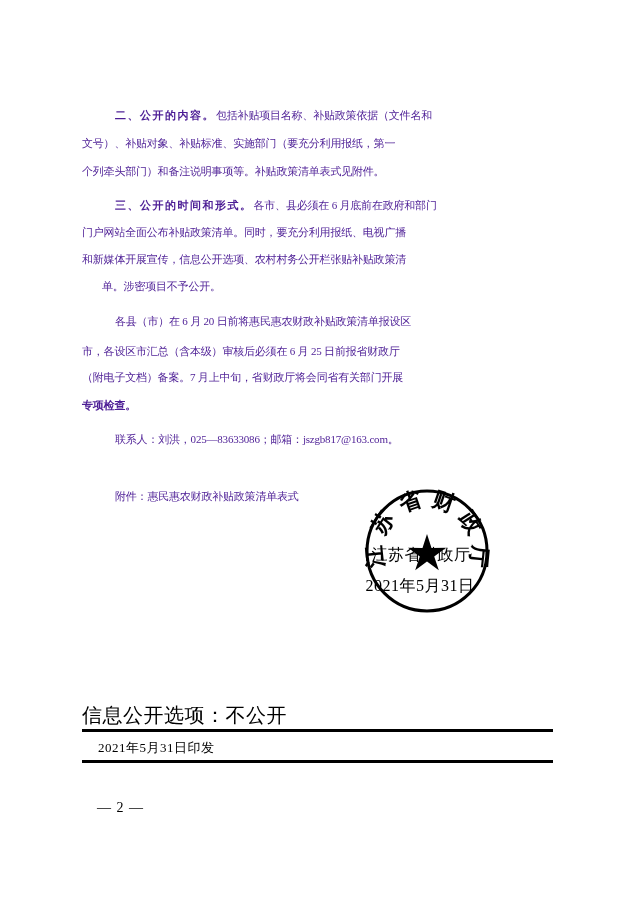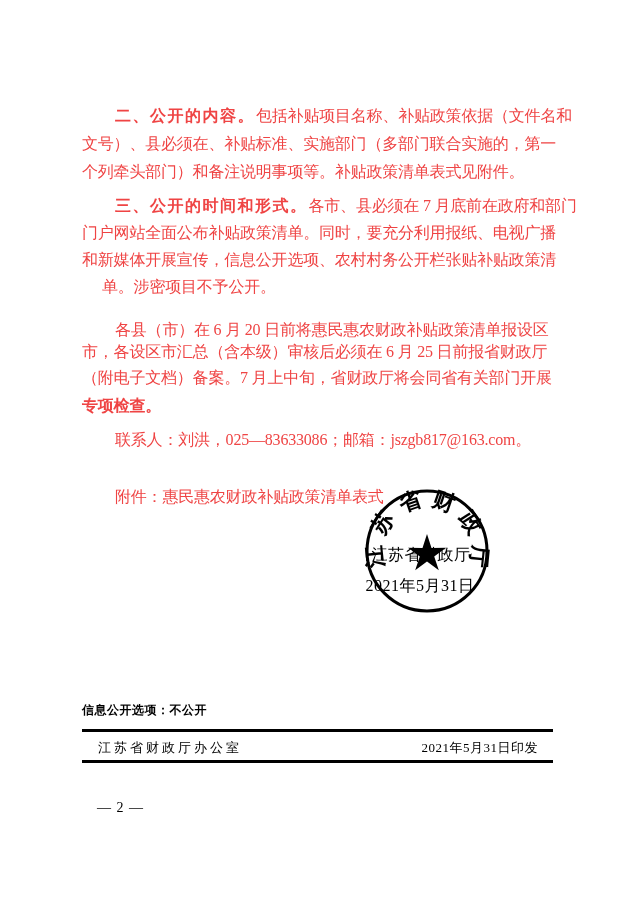--- a/index.html
+++ b/index.html
@@ -7,25 +7,25 @@
     position:relative;
     width:637px;height:901px;
     background:#ffffff;
     overflow:hidden;
     font-family:"Liberation Serif","DejaVu Serif",serif;
     color:#000000;
   }
   .doc-line{
     position:absolute;
     left:82px;
-    font-size:16px;
+    font-size:11px;
     line-height:17px;
     letter-spacing:-0.2px;
     white-space:nowrap;
-    color:#ef4444;
+    color:#4c1d95;
   }
   .doc-line .lead{
     font-family:"Liberation Sans","DejaVu Sans",sans-serif;
     font-weight:700;
     letter-spacing:1.5px;
     margin-right:1px;
   }
   .doc-line.indent{padding-left:33px;}
   .seal-svg{position:absolute;left:360px;top:484px;z-index:3;}
   .seal-authority{
@@ -34,21 +34,21 @@
     z-index:2;white-space:nowrap;
   }
   .seal-date{
     position:absolute;left:330px;top:576px;width:180px;
     text-align:center;font-size:16px;letter-spacing:0.5px;
     z-index:2;white-space:nowrap;
   }
   .disclosure{
     position:absolute;left:82px;top:702px;
     font-family:"Liberation Sans","DejaVu Sans",sans-serif;
-    font-weight:700;font-size:12px;letter-spacing:0.5px;
+    font-weight:400;font-size:20px;letter-spacing:0.5px;
     white-space:nowrap;
   }
   .rule{
     position:absolute;left:82px;width:471px;height:3px;background:#000;
   }
   .rule-top{top:729px;}
   .rule-bottom{top:760px;}
   .issuer-row{
     position:absolute;left:98px;top:739px;width:440px;
     display:flex;justify-content:space-between;align-items:baseline;
@@ -61,27 +61,27 @@
     font-size:14px;letter-spacing:1px;white-space:nowrap;
   }
 </style>
 </head>
 <body>
 
 <div class="page">
 
   <div id="document-body">
       <div class="doc-line indent" style="top: 107px;"><span class="lead">二、公开的内容。</span><span>包括补贴项目名称、补贴政策依据（文件名和</span></div>
-      <div class="doc-line" style="top: 135px;"><span>文号）、县必须在、补贴标准、实施部门（多部门联合实施的，第一</span></div>
+      <div class="doc-line" style="top: 135px;"><span>文号）、补贴对象、补贴标准、实施部门（要充分利用报纸，第一</span></div>
       <div class="doc-line" style="top: 163px;"><span>个列牵头部门）和备注说明事项等。补贴政策清单表式见附件。</span></div>
-      <div class="doc-line indent" style="top: 197px;"><span class="lead">三、公开的时间和形式。</span><span>各市、县必须在 7 月底前在政府和部门</span></div>
+      <div class="doc-line indent" style="top: 197px;"><span class="lead">三、公开的时间和形式。</span><span>各市、县必须在 6 月底前在政府和部门</span></div>
       <div class="doc-line" style="top: 224px;"><span>门户网站全面公布补贴政策清单。同时，要充分利用报纸、电视广播</span></div>
       <div class="doc-line" style="top: 251px;"><span>和新媒体开展宣传，信息公开选项、农村村务公开栏张贴补贴政策清</span></div>
       <div class="doc-line" style="top: 278px; margin-left: 20px;"><span>单。涉密项目不予公开。</span></div>
-      <div class="doc-line indent" style="top: 321px;"><span>各县（市）在 6 月 20 日前将惠民惠农财政补贴政策清单报设区</span></div>
+      <div class="doc-line indent" style="top: 313px;"><span>各县（市）在 6 月 20 日前将惠民惠农财政补贴政策清单报设区</span></div>
       <div class="doc-line" style="top: 343px;"><span>市，各设区市汇总（含本级）审核后必须在 6 月 25 日前报省财政厅</span></div>
       <div class="doc-line" style="top: 369px; text-align: right;"><span>（附电子文档）备案。7 月上中旬，省财政厅将会同省有关部门开展</span></div>
       <div class="doc-line" style="top: 397px; font-weight: bold;"><span>专项检查。</span></div>
       <div class="doc-line indent" style="top: 431px;"><span>联系人：刘洪，025—83633086；邮箱：jszgb817@163.com。</span></div>
       <div class="doc-line indent" style="top: 488px;"><span>附件：惠民惠农财政补贴政策清单表式</span></div>
     </div>
 
   <svg class="seal-svg" width="134" height="134" viewBox="0 0 134 134">
     <circle cx="67" cy="67" r="60" fill="none" stroke="#000" stroke-width="3"></circle>
     <polygon points="67,50 71.5,63.9 86,63.8 74.2,72.4 78.8,86.2 67,77.6 55.2,86.2 59.8,72.4 48,63.8 62.5,63.9" fill="#000"></polygon>
@@ -90,20 +90,19 @@
       <textPath href="#sealArc" startOffset="4" textLength="172" lengthAdjust="spacing">江苏省财政厅</textPath>
     </text>
   </svg>
 
   <div class="seal-authority">江苏省财政厅</div>
   <div class="seal-date">2021年5月31日</div>
 
   <div class="disclosure">信息公开选项：不公开</div>
   <div class="rule rule-top"></div>
   <div class="issuer-row">
-    <span class="issuer">江苏省财政厅办公室</span>
     <span class="print-date">2021年5月31日印发</span>
   </div>
   <div class="rule rule-bottom"></div>
 
   <div class="page-number">— 2 —</div>
 
 </div>
 
 </body></html>

